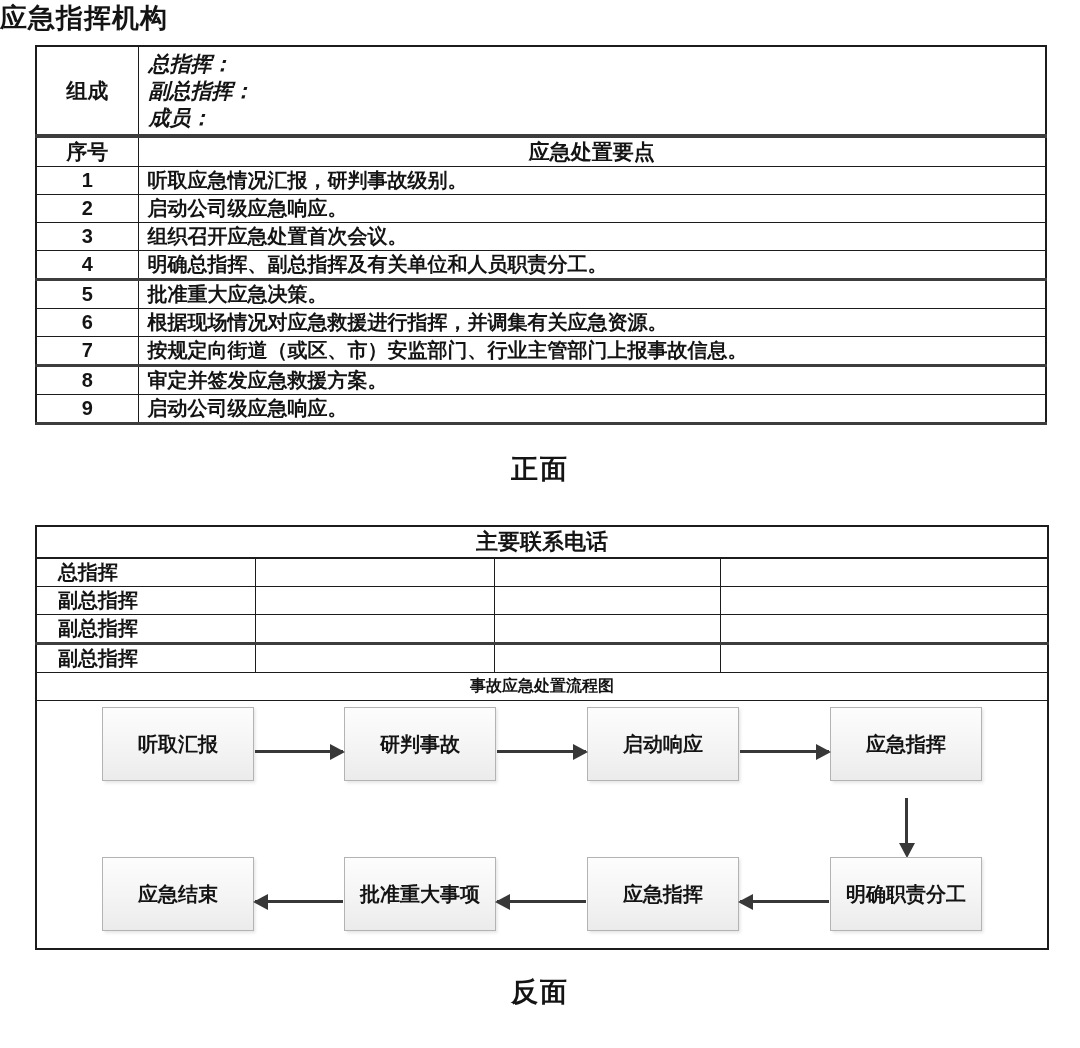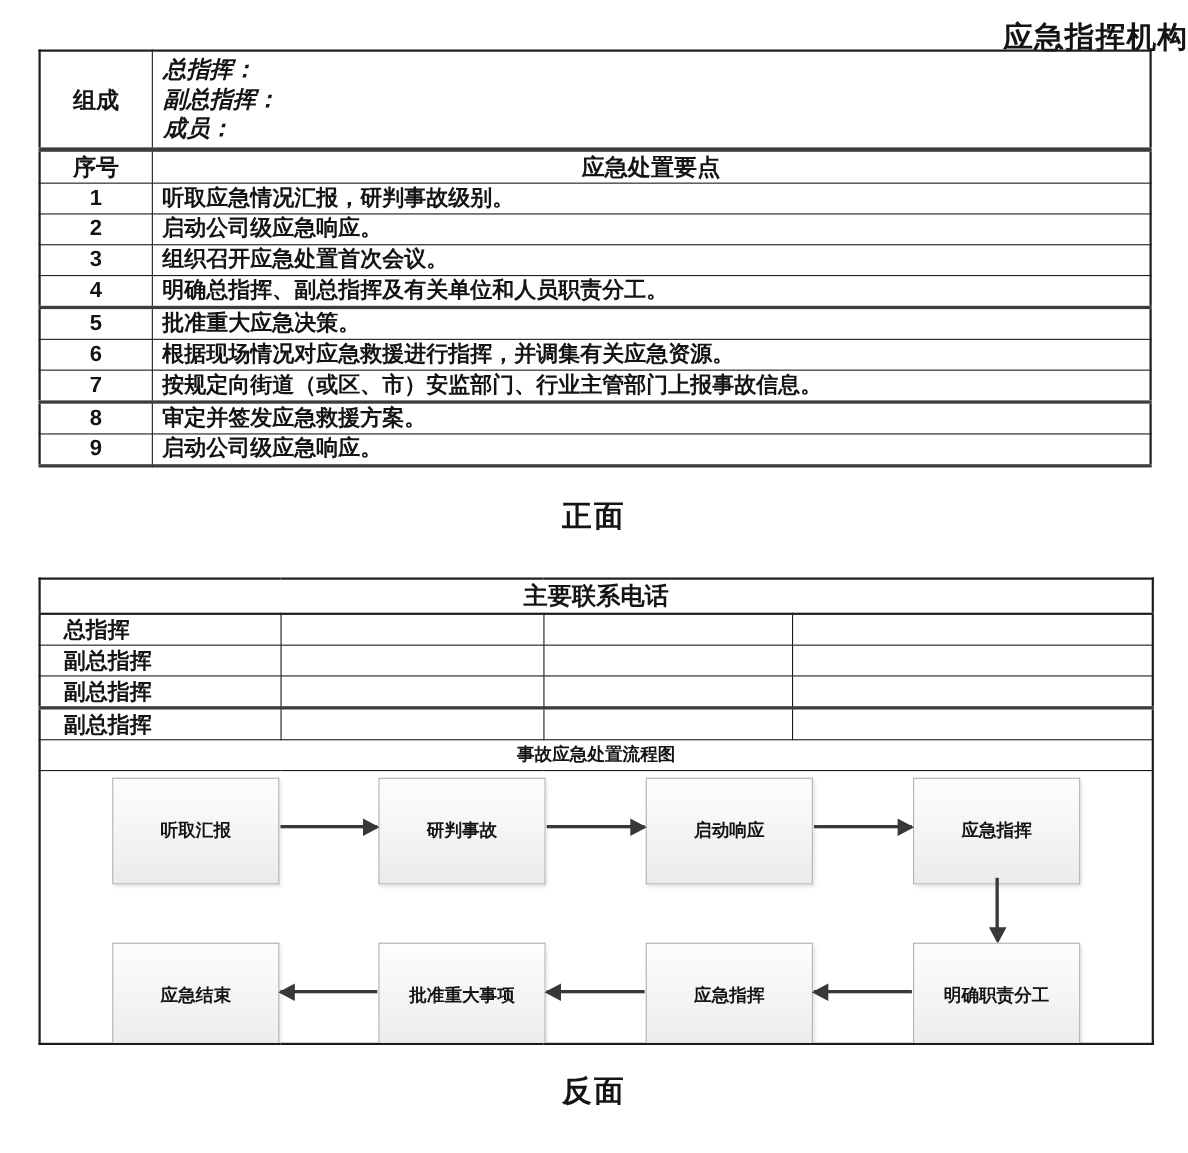--- a/index.html
+++ b/index.html
@@ -6,22 +6,22 @@
   html, body { margin: 0; padding: 0; background: #ffffff; }
   body {
     width: 1080px; height: 1048px;
     font-family: "Liberation Sans", "DejaVu Sans", sans-serif;
     color: #141414; font-weight: 700;
     position: relative;
   }
   .doc { position: absolute; inset: 0; }
 
   .main-title {
-    position: absolute; top: 16px; left: 0; width: 100%;
-    text-align: right; font-size: 27px; letter-spacing: 1px;
+    position: absolute; top: 0; left: 0; width: 100%;
+    text-align: left; font-size: 27px; letter-spacing: 1px;
   }
   .side-label {
     position: absolute; left: 0; width: 100%;
     text-align: center; font-size: 27px; letter-spacing: 2px;
   }
   .front-label { top: 451px; }
   .back-label  { top: 974px; }
 
   table { border-collapse: collapse; table-layout: fixed; position: absolute; left: 35px; width: 1012px; }
   td { padding: 0; font-size: 20px; overflow: hidden; }
@@ -53,26 +53,26 @@
   .c-hdr td { height: 28px; text-align: center; font-size: 21px; }
   .c-hdr { border-bottom: 3px solid #2e2e2e; }
   .c-row td { height: 27px; }
   .c-row .member { padding-left: 21px; }
   .sec-title td { height: 28px; text-align: center; font-size: 16px; }
   .flow-row td { height: 247px; vertical-align: top; }
 
   
   .flow { position: relative; width: 100%; height: 247px; }
   .fbox {
-    position: absolute; width: 152px; height: 97px;
+    position: absolute; width: 152px; height: 74px;
     border: 1px solid #b3b3b3;
     background: linear-gradient(180deg, #fdfdfd 0%, #f4f4f4 55%, #ebebeb 100%);
     box-shadow: 1.5px 2px 3px rgba(0,0,0,0.10);
     display: flex; align-items: center; justify-content: center;
-    font-size: 16px; text-align: center;
+    font-size: 20px; text-align: center;
   }
   .r1 { top: 6px; } .r2 { top: 156px; }
   .p1 { left: 65px; } .p2 { left: 307px; } .p3 { left: 550px; } .p4 { left: 793px; }
 
   .harrow { position: absolute; height: 3px; background: #383838; }
   .harrow.right::after {
     content: ""; position: absolute; right: -2px; top: -6.5px;
     border-left: 15px solid #383838;
     border-top: 8px solid transparent; border-bottom: 8px solid transparent;
   }

